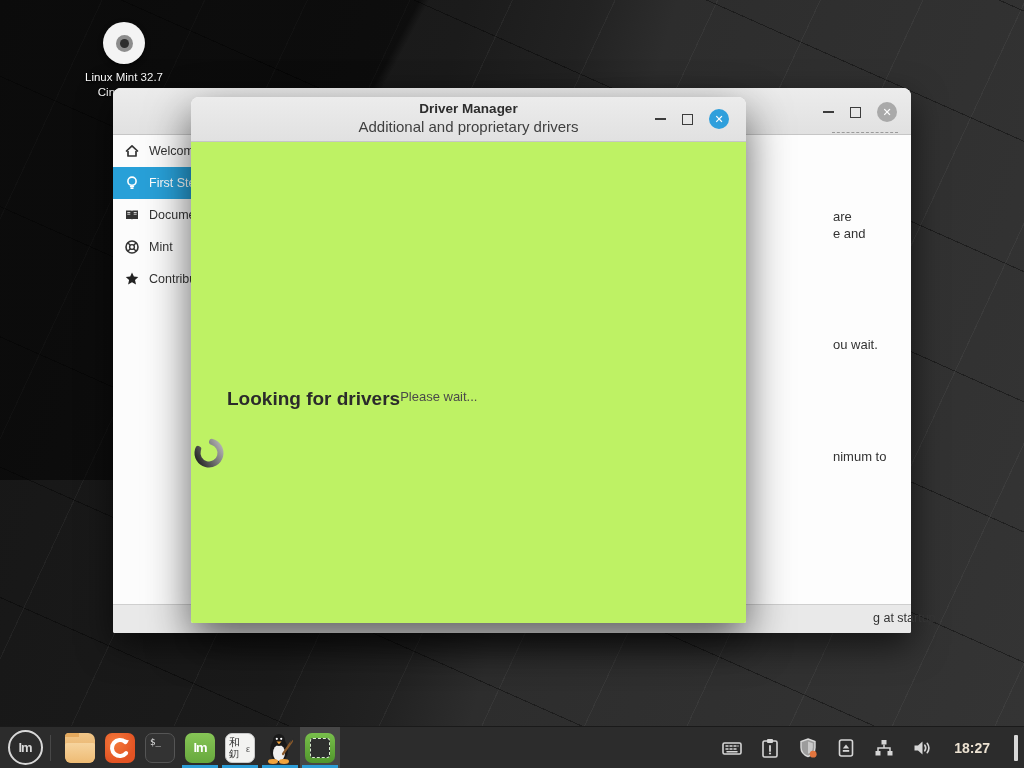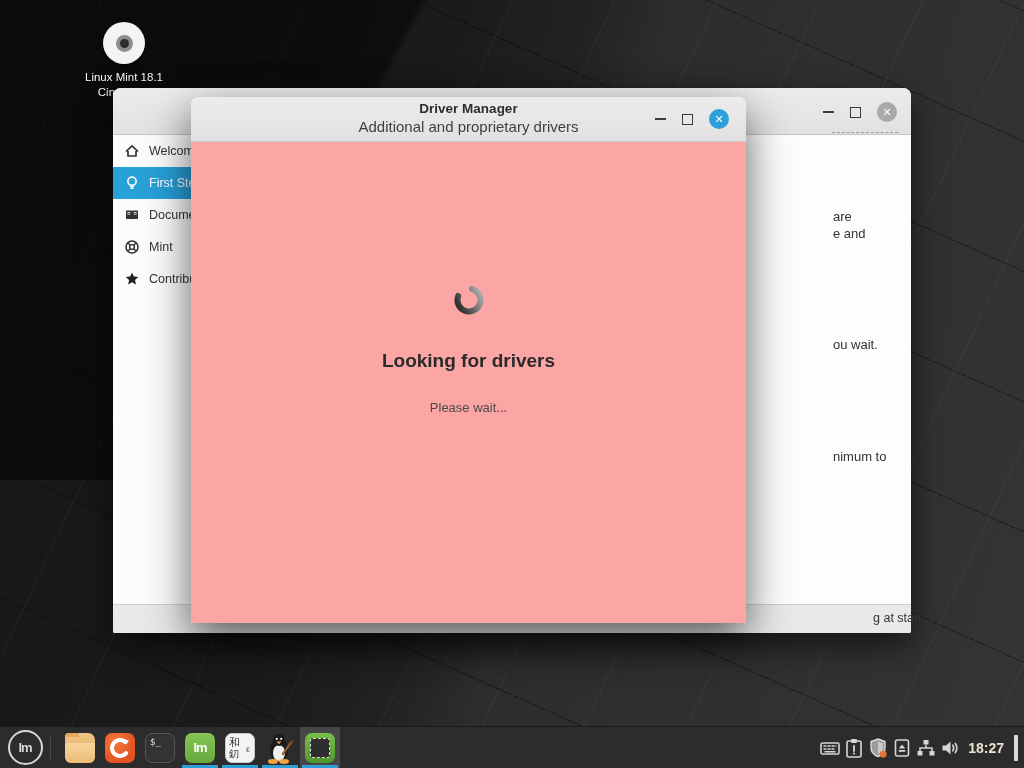--- a/index.html
+++ b/index.html
@@ -51,22 +51,22 @@
   .footer-frag{position:absolute;left:720px;top:6px;font-size:12.5px;color:#333;white-space:nowrap;margin-left:40px;}
   
   .driver{left:191px;top:97px;width:555px;height:526px;background:#fafafa;
         box-shadow:0 16px 44px rgba(0,0,0,.62);}
   .driver .titlebar{height:44px;display:flex;flex-direction:column;align-items:center;
         justify-content:center;}
   .driver .tb-title{font-size:13.5px;font-weight:bold;color:#2d2d2d;line-height:1.25;}
   .driver .tb-sub{font-size:15px;color:#3f3f3f;line-height:1.25;}
   .driver .wc{top:12px;right:17px;}
   .driver .wc .close{background:#2f9fdc;}
-  .driver .content{position:absolute;left:0;top:45px;right:0;bottom:0;background:#fca5a5;
-        display:flex;flex-direction:column;align-items:center;border-radius:0 0 2px 2px;}
+  .driver .content{position:absolute;left:0;top:45px;right:0;bottom:0;background:#bef264;
+        display:flex;flex-direction:row;align-items:center;border-radius:0 0 2px 2px;}
   .spinner{margin-top:140px;}
   .dm-heading{margin-top:32px;font-size:19px;font-weight:bold;color:#2b2b2b;}
   .dm-msg{margin-top:28px;font-size:13px;color:#4a4a4a;}
   
   .taskbar{position:absolute;left:0;bottom:0;width:1024px;height:41px;background:#2c2c2c;
         border-top:1px solid #1a1a1a;display:flex;align-items:center;}
   .menu-btn{width:50px;height:41px;display:flex;align-items:center;justify-content:center;cursor:pointer;}
   .mint-ring{width:31px;height:31px;border:2.4px solid #d8d8d8;border-radius:50%;
         display:flex;align-items:center;justify-content:center;color:#d8d8d8;
         font-weight:bold;font-size:13px;letter-spacing:-1px;}
@@ -85,42 +85,42 @@
   .term-ic{background:#333;border:1px solid #555;box-sizing:border-box;color:#e8e8e8;
         font-family:"DejaVu Sans Mono",monospace;font-size:9px;padding:3px 0 0 4px;}
   .lm-ic{background:linear-gradient(#86c556,#67a83d);color:#fff;font-weight:bold;font-size:13px;
         display:flex;align-items:center;justify-content:center;letter-spacing:-1px;}
   .cjk-ic{background:#f3f3f1;border:1px solid #c9c9c9;box-sizing:border-box;color:#2e2e2e;}
   .cjk-ic .c1{position:absolute;left:3px;top:1px;font-size:11px;}
   .cjk-ic .c2{position:absolute;left:3px;bottom:1px;font-size:10px;}
   .cjk-ic .c3{position:absolute;right:4px;top:10px;font-size:9px;color:#555;}
   .drv-ic{background:linear-gradient(#78bf4b,#51962c);display:flex;align-items:center;justify-content:center;}
   .drv-ic .scr{width:18px;height:18px;background:#2e2e2e;border:1.5px dashed #d9ecd0;border-radius:3px;}
-  .tray{margin-left:auto;display:flex;align-items:center;gap:0;padding-right:6px;}
+  .tray{margin-left:auto;display:flex;align-items:center;gap:14px;padding-right:6px;}
   .tray-ic{width:24px;height:41px;display:flex;align-items:center;justify-content:center;cursor:pointer;}
   .clock{color:#ece2d2;font-size:14px;font-weight:bold;padding:0 8px 0 6px;cursor:pointer;}
   .edge-strip{width:4px;height:26px;background:#d9d9d9;border-radius:1px;margin-left:2px;cursor:pointer;}
 </style>
 </head>
 <body>
 
 <div class="screen">
 
   <div class="wallpaper">
     <div class="shard"></div>
   </div>
 
   <div class="desk-icon">
     <div class="disc">
       <div class="ring">
           <div class="hole"></div>
         </div>
     </div>
     <div class="desk-label">
-      <div>Linux Mint 18.1</div>
+      <div>Linux Mint 32.7</div>
       <div>Cinnamon</div>
     </div>
   </div>
 
   <div class="win welcome">
     <div class="titlebar">
       <div class="wc">
         <div class="min"></div>
         <div class="max"></div>
         <div class="close">✕</div>

